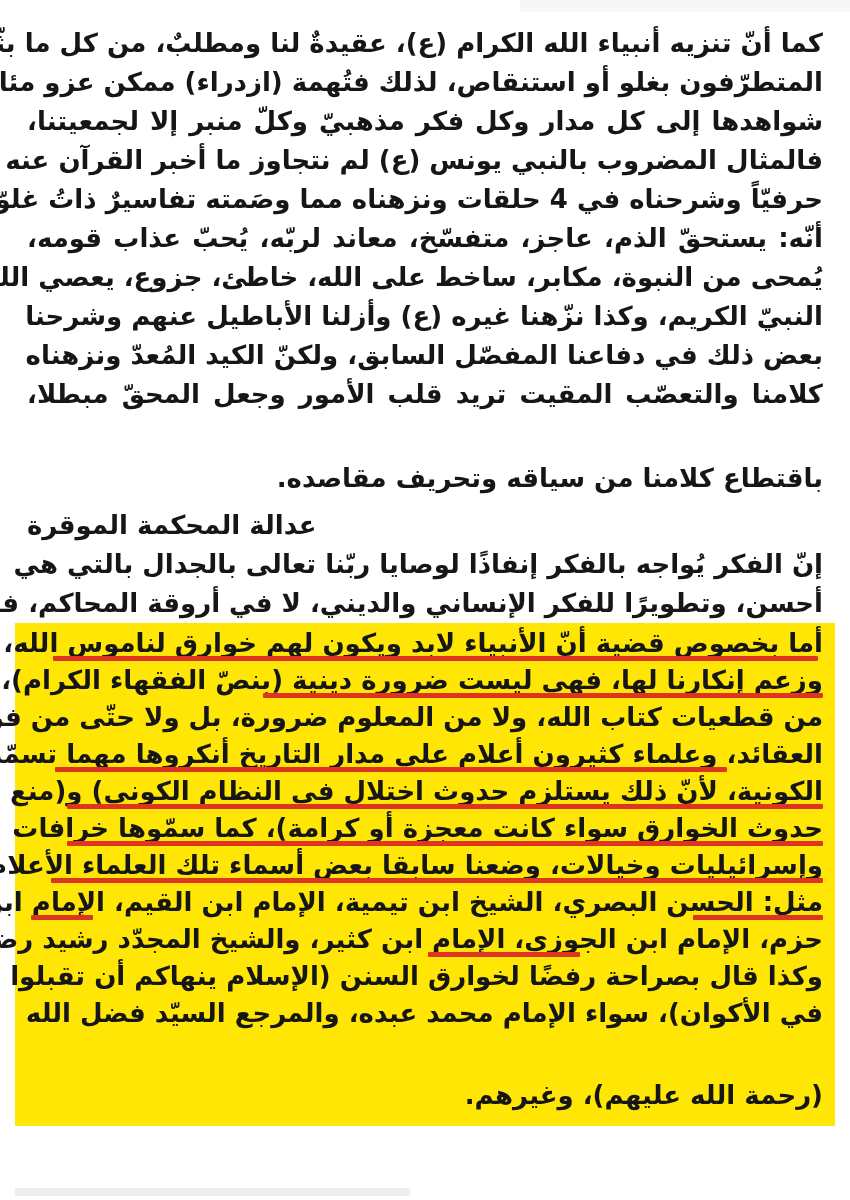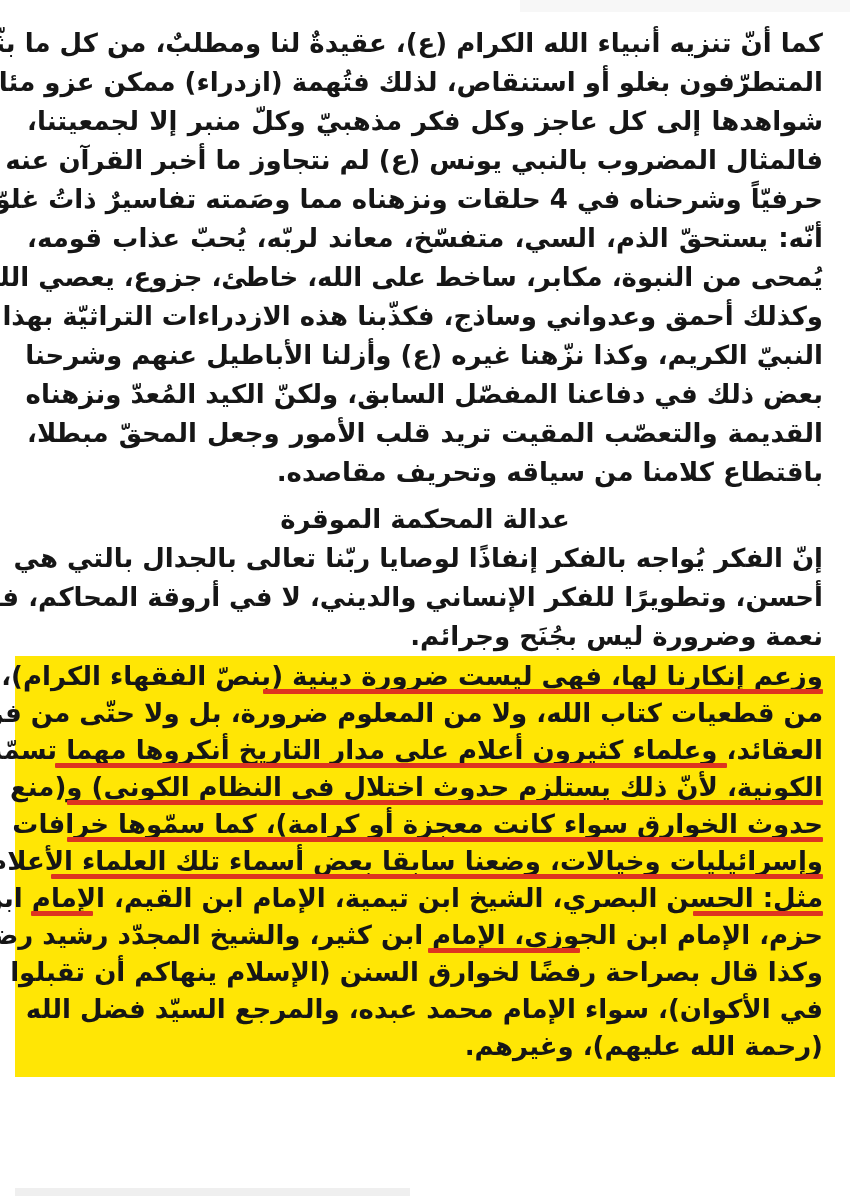--- a/index.html
+++ b/index.html
@@ -30,26 +30,27 @@
     position:relative;
     height:39px;line-height:39px;
     font-size:26px;
     text-align:justify;
     text-align-last:justify;
     white-space:nowrap;
   }
   .ln.noj{
     text-align:right;
     text-align-last:right;
+    margin-top:45px;
   }
   .heading{
     margin-top:8px;
     height:39px;line-height:39px;
     font-size:26px;
-    text-align:center;
+    text-align:left;
   }
   .hl-block{
     margin:0 -12px;
     padding:2px 12px 12px 12px;
   }
   .hl-block .ln{
     height:37px;line-height:37px;
   }
   .redline{
     position:absolute;
@@ -61,41 +62,40 @@
 </head>
 <body>
 
 <div class="page" style="color: rgb(22, 22, 22); background: rgb(255, 255, 255);">
   <div class="smudge-top"></div>
 
   <div class="content">
     <div id="intro-paragraph">
         <div class="ln">كما أنّ تنزيه أنبياء الله الكرام (ع)، عقيدةٌ لنا ومطلبٌ، من كل ما بثّه</div>
         <div class="ln">المتطرّفون بغلو أو استنقاص، لذلك فتُهمة (ازدراء) ممكن عزو مئات</div>
-        <div class="ln">شواهدها إلى كل عاجز وكل فكر مذهبيّ وكلّ منبر إلا لجمعيتنا،</div>
+        <div class="ln">شواهدها إلى كل مدار وكل فكر مذهبيّ وكلّ منبر إلا لجمعيتنا،</div>
         <div class="ln">فالمثال المضروب بالنبي يونس (ع) لم نتجاوز ما أخبر القرآن عنه</div>
         <div class="ln">حرفيّاً وشرحناه في 4 حلقات ونزهناه مما وصَمته تفاسيرٌ ذاتُ غلوّ به</div>
-        <div class="ln">أنّه: يستحقّ الذم، السي، متفسّخ، معاند لربّه، يُحبّ عذاب قومه،</div>
+        <div class="ln">أنّه: يستحقّ الذم، عاجز، متفسّخ، معاند لربّه، يُحبّ عذاب قومه،</div>
         <div class="ln">يُمحى من النبوة، مكابر، ساخط على الله، خاطئ، جزوع، يعصي الله..</div>
-        <div class="ln">وكذلك أحمق وعدواني وساذج، فكذّبنا هذه الازدراءات التراثيّة بهذا</div>
         <div class="ln">النبيّ الكريم، وكذا نزّهنا غيره (ع) وأزلنا الأباطيل عنهم وشرحنا</div>
         <div class="ln">بعض ذلك في دفاعنا المفصّل السابق، ولكنّ الكيد المُعدّ ونزهناه</div>
-        <div class="ln">القديمة والتعصّب المقيت تريد قلب الأمور وجعل المحقّ مبطلا،</div>
+        <div class="ln">كلامنا والتعصّب المقيت تريد قلب الأمور وجعل المحقّ مبطلا،</div>
         <div class="ln noj">باقتطاع كلامنا من سياقه وتحريف مقاصده.</div>
       </div>
 
     <div class="heading">عدالة المحكمة الموقرة</div>
 
     <div id="court-paragraph">
         <div class="ln">إنّ الفكر يُواجه بالفكر إنفاذًا لوصايا ربّنا تعالى بالجدال بالتي هي</div>
         <div class="ln">أحسن، وتطويرًا للفكر الإنساني والديني، لا في أروقة المحاكم، فالفكر</div>
-        <div class="ln noj">نعمة وضرورة ليس بجُنَح وجرائم.</div>
       </div>
 
     <div class="hl-block" id="highlight-paragraph" style="background: rgb(255, 230, 5);">
+        <div class="ln">أما بخصوص قضية أنّ الأنبياء لابد ويكون لهم خوارق لناموس الله،<span class="redline" style="right: 5px; width: 765px; background: rgb(222, 52, 32);"></span></div>
         <div class="ln">وزعم إنكارنا لها، فهي ليست ضرورة دينية (بنصّ الفقهاء الكرام)، ولا<span class="redline" style="right: 0px; width: 560px; background: rgb(222, 52, 32);"></span></div>
         <div class="ln">من قطعيات كتاب الله، ولا من المعلوم ضرورة، بل ولا حتّى من فروع</div>
         <div class="ln">العقائد، وعلماء كثيرون أعلام على مدار التاريخ أنكروها مهما تسمّت<span class="redline" style="right: 96px; width: 672px; background: rgb(222, 52, 32);"></span></div>
         <div class="ln">الكونية، لأنّ ذلك يستلزم حدوث اختلال في النظام الكوني) و(منع<span class="redline" style="right: 0px; width: 756px; background: rgb(222, 52, 32);"></span></div>
         <div class="ln">حدوث الخوارق سواء كانت معجزة أو كرامة)، كما سمّوها خرافات<span class="redline" style="right: 0px; width: 756px; background: rgb(222, 52, 32);"></span></div>
         <div class="ln">وإسرائيليات وخيالات، وضعنا سابقا بعض أسماء تلك العلماء الأعلام<span class="redline" style="right: 0px; width: 772px; background: rgb(222, 52, 32);"></span></div>
         <div class="ln">مثل: الحسن البصري، الشيخ ابن تيمية، الإمام ابن القيم، الإمام ابن<span class="redline" style="right: 0px; width: 130px; background: rgb(222, 52, 32);"></span><span class="redline" style="right: 730px; width: 62px; background: rgb(222, 52, 32);"></span></div>
         <div class="ln">حزم، الإمام ابن الجوزي، الإمام ابن كثير، والشيخ المجدّد رشيد رضا<span class="redline" style="right: 243px; width: 152px; background: rgb(222, 52, 32);"></span></div>
         <div class="ln">وكذا قال بصراحة رفضًا لخوارق السنن (الإسلام ينهاكم أن تقبلوا</div>
         <div class="ln">في الأكوان)، سواء الإمام محمد عبده، والمرجع السيّد فضل الله</div>

